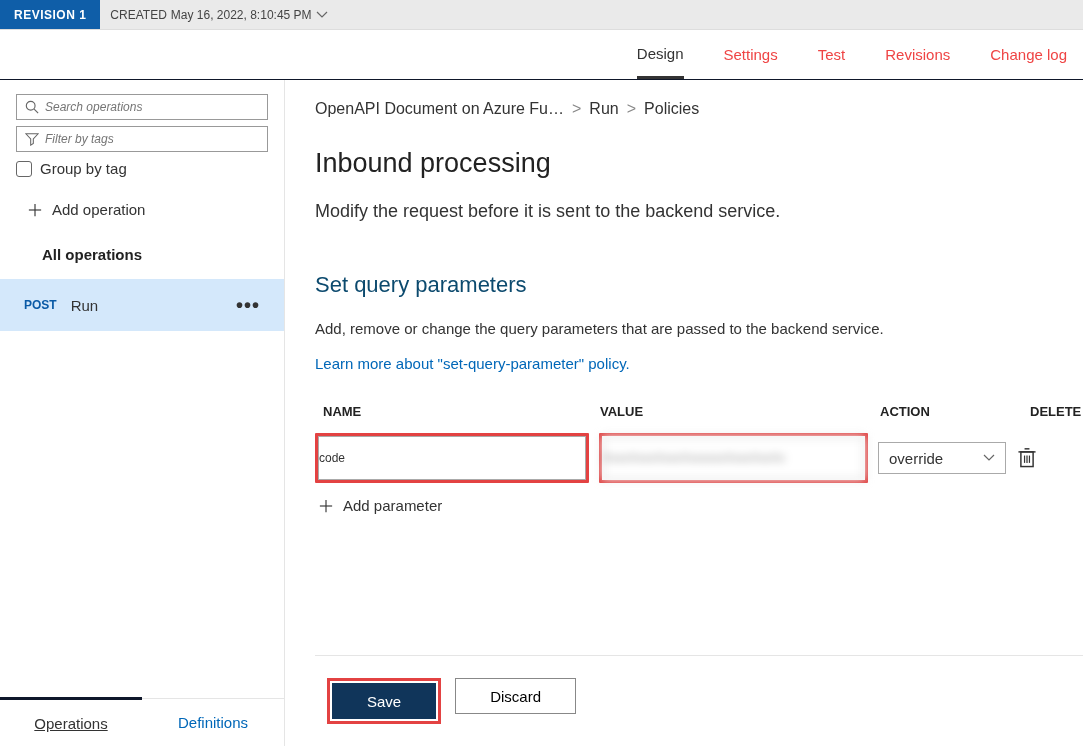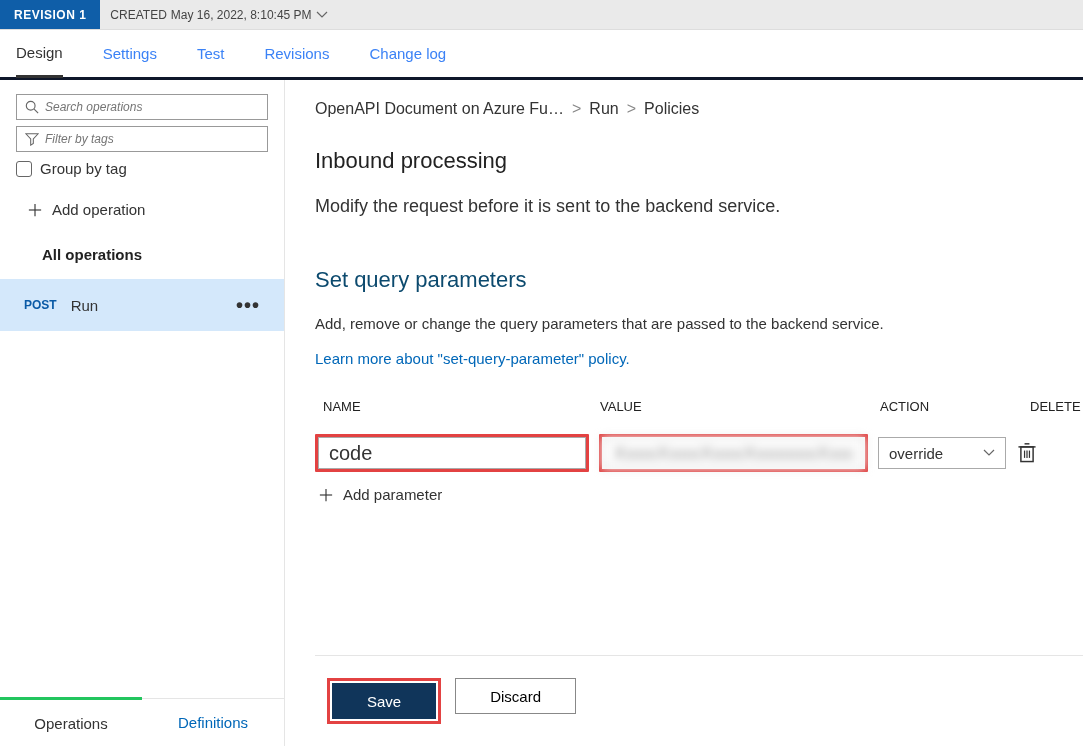--- a/index.html
+++ b/index.html
@@ -5,22 +5,22 @@
 * { box-sizing: border-box; margin: 0; padding: 0; font-family: 'Segoe UI', Arial, sans-serif; }
 body { width: 1083px; height: 746px; background: #fff; overflow: hidden; }
 
 
 .revbar { height: 30px; background: #eaeaea; display: flex; align-items: center; border-bottom: 1px solid #ddd; }
 .revbadge { background: #0f5ea8; color: #fff; font-weight: 700; font-size: 12px; padding: 0 14px; height: 100%; display: flex; align-items: center; letter-spacing: .5px; }
 .revmeta { font-size: 12px; color: #444; margin-left: 10px; display: flex; align-items: center; gap: 4px; }
 .chevd { width: 12px; height: 8px; }
 
 
-.tabs { height: 50px; display: flex; align-items: center; padding: 0 16px; border-bottom: 3px solid #0f172a; gap: 40px; }
-.tab { font-size: 15px; color: #3b82f6; cursor: pointer; padding: 14px 0; }
+.tabs { height: 50px; display: flex; align-items: center; padding: 0 16px; border-bottom: 1px solid #0f172a; gap: 40px; justify-content: flex-end; }
+.tab { font-size: 15px; color: #ef4444; cursor: pointer; padding: 14px 0; }
 .tab.active { color: #333; border-bottom: 3px solid #333; font-weight: 400; }
 
 
 .main { display: flex; height: calc(100% - 80px); }
 .left { width: 285px; border-right: 1px solid #e5e5e5; display: flex; flex-direction: column; }
 .right { flex: 1; padding: 20px 0 0 30px; display: flex; flex-direction: column; }
 
 
 .leftpad { padding: 14px 16px 10px; }
 .searchbox, .filterbox { width: 100%; height: 26px; border: 1px solid #999; display: flex; align-items: center; padding: 0 8px; gap: 6px; margin-bottom: 6px; }
@@ -35,43 +35,43 @@
 .opitem { background: #d4e8fb; height: 52px; display: flex; align-items: center; padding: 0 24px; gap: 18px; justify-content: space-between; }
 .opitem .l { display: flex; align-items: center; gap: 14px; }
 .method { font-size: 12px; font-weight: 700; color: #0a5aa6; }
 .opname { font-size: 15px; color: #333; }
 .dots { font-size: 20px; font-weight: 700; color: #333; letter-spacing: 1px; }
 
 
 .leftspacer { flex: 1; }
 .ltabs { display: flex; border-top: 1px solid #e5e5e5; height: 48px; }
 .ltab { flex: 1; display: flex; align-items: center; justify-content: center; font-size: 15px; color: #0067b8; cursor: pointer; }
-.ltab.active { color: #333; border-top: 3px solid #22c55e; margin-top: -2px; }
+.ltab.active { color: #333; border-top: 3px solid #0f172a; margin-top: -2px; text-decoration: underline; }
 
 
 .crumbs { font-size: 16px; color: #333; display: flex; align-items: center; gap: 8px; margin-bottom: 30px; }
 .crumbs .sep { color: #888; }
 
 
-h1 { font-size: 22px; font-weight: 400; color: #222; margin-bottom: 22px; }
+h1 { font-size: 27px; font-weight: 400; color: #222; margin-bottom: 22px; }
 .desc { font-size: 18px; color: #333; margin-bottom: 50px; }
 h2 { font-size: 22px; font-weight: 400; color: #0c4a6e; margin-bottom: 22px; }
 .desc2 { font-size: 15px; color: #333; margin-bottom: 18px; }
 .learn { font-size: 15px; color: #0067b8; text-decoration: none; display: inline-block; margin-bottom: 26px; cursor: pointer; }
 
 
-.thead { display: flex; font-size: 13px; font-weight: 400; color: #222; padding: 6px 0 20px; }
+.thead { display: flex; font-size: 13px; font-weight: 700; color: #222; padding: 6px 0 14px; }
 .c-name { width: 285px; padding-left: 8px; }
 .c-value { width: 280px;}
 .c-action { width: 150px; }
 .c-delete { flex: 1; }
 
 .trow { display: flex; align-items: center; gap: 10px; margin-bottom: 14px; }
 .highlight { border: 3px solid #e34242; border-radius: 1px; }
-.in { height: 32px; border: 1px solid #aaa; padding: 0 10px; font-size: 20px; color: #333; outline: none; background: #fff; }
+.in { height: 44px; border: 1px solid #aaa; padding: 0 0; font-size: 12px; color: #333; outline: none; background: #fff; }
 .in.name { width: 268px; }
 .in.value { width: 263px; }
 .sel { width: 128px; height: 32px; border: 1px solid #aaa; padding: 0 10px; font-size: 15px; color: #333; display: flex; align-items: center; justify-content: space-between; }
 .trash { width: 22px; height: 22px; cursor: pointer; color: #333; }
 
 .addparam { display: flex; align-items: center; gap: 10px; font-size: 15px; color: #333; cursor: pointer; padding-left: 4px; }
 
 .rspacer { flex: 1; }
 .btnbar { border-top: 1px solid #e5e5e5; padding: 22px 12px; display: flex; gap: 14px; }
 .btn { height: 36px; padding: 0 34px; font-size: 15px; border: 1px solid #888; background: #fff; cursor: pointer; display: flex; align-items: center; }

